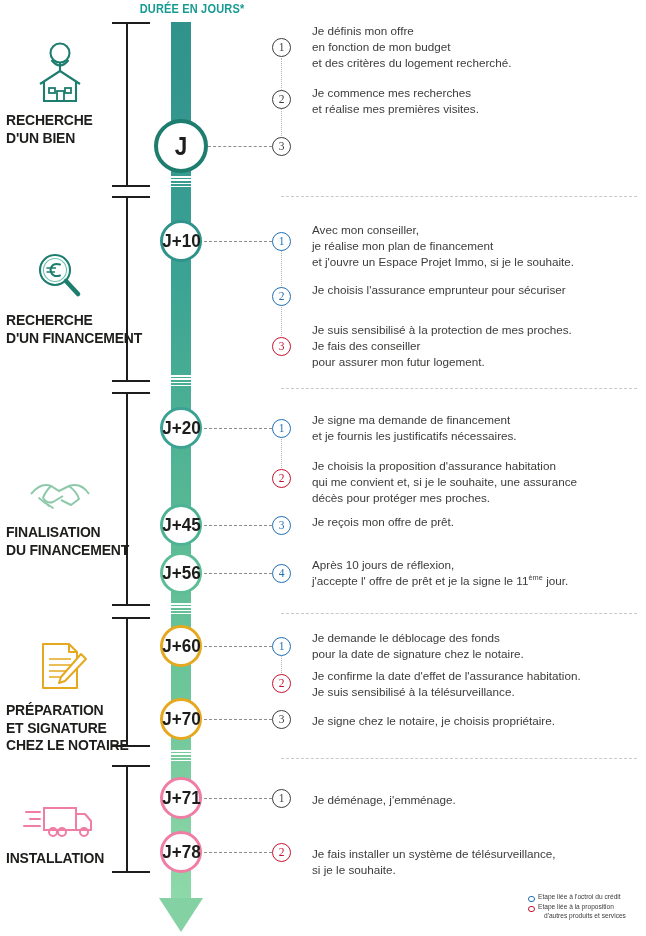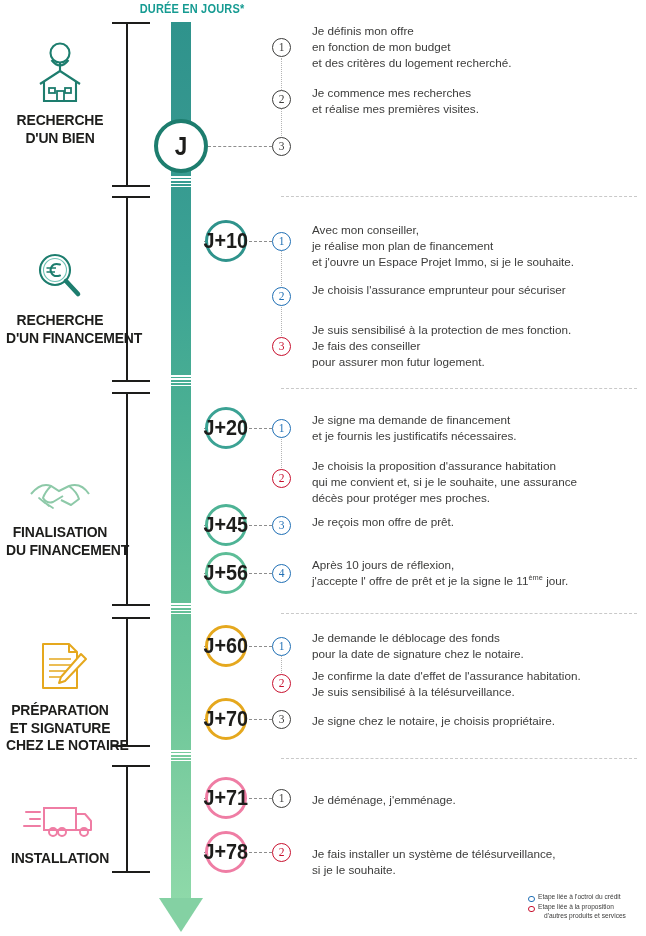--- a/index.html
+++ b/index.html
@@ -43,21 +43,21 @@
     position:absolute; left:171px; width:20px; height:11px;
     background:repeating-linear-gradient(to bottom,
       #ffffff 0px, #ffffff 1.6px, transparent 1.6px, transparent 3.4px);
   }
 
   
   .bracket { position:absolute; left:126px; width:1.6px; background:#1d1d1b; }
   .bracket-cap { position:absolute; height:1.6px; background:#1d1d1b; left:112px; width:38px; }
 
   
-  .sect { position:absolute; left:0; width:120px; text-align:center; }
+  .sect { position:absolute; left:0; width:120px; }
   .sect-icon { height:64px; display:flex; align-items:flex-end; justify-content:center; }
   .sect-title {
     margin-top:7px;
     font-size:15.5px; font-weight:bold; line-height:1.13;
     color:#1d1d1b; letter-spacing:-.2px;
     font-family:"Liberation Sans Narrow","Liberation Sans",sans-serif;
     transform:scaleX(.9); transform-origin:center;
     white-space:nowrap;
   }
 
@@ -65,21 +65,21 @@
   .marker {
     position:absolute;
     border-radius:50%;
     background:#ffffff;
     display:flex; align-items:center; justify-content:center;
     font-weight:bold; color:#1d1d1b;
     font-family:"Liberation Sans Narrow","Liberation Sans",sans-serif;
     z-index:4;
   }
   .marker.big  { width:54px; height:54px; border:4px solid #1d7d6e; font-size:25px; left:154px; }
-  .marker.std  { width:42px; height:42px; left:160px; font-size:22px; border-width:3.4px; border-style:solid;margin-left:45px; }
+  .marker.std  { width:42px; height:42px; left:160px; font-size:19px; border-width:3.4px; border-style:solid; }
   .marker span { transform:scaleX(.9); display:block; }
 
   
   .bullet {
     position:absolute; width:19px; height:19px; border-radius:50%;
     border:1.4px solid #3c3c3b; background:#fff;
     display:flex; align-items:center; justify-content:center;
     font-size:11.5px; line-height:1; color:#3c3c3b;
     font-family:"Liberation Serif", serif;
     z-index:4;
@@ -242,21 +242,21 @@
 
   <div class="step-text" style="top:222px">
     <div>Avec mon conseiller,</div>
     <div>je réalise mon plan de financement</div>
     <div>et j'ouvre un Espace Projet Immo, si je le souhaite.</div>
   </div>
   <div class="step-text" style="top:282px">
     <div>Je choisis l'assurance emprunteur pour sécuriser</div>
   </div>
   <div class="step-text" style="top:322px">
-    <div>Je suis sensibilisé à la protection de mes fonction.</div>
+    <div>Je suis sensibilisé à la protection de mes proches.</div>
     <div>Je fais des conseiller</div>
     <div>pour assurer mon futur logement.</div>
   </div>
 
   <div class="sep" style="top:388px"></div>
 
   <div class="sect" style="top:452px">
     <div class="sect-icon">
       <svg width="70" height="44" viewBox="0 0 70 44">
         <path d="M6 22 Q16 10 26 14 L34 19 L44 14 Q56 10 64 22" fill="none" stroke="#8dc9a8" stroke-width="2"></path>

